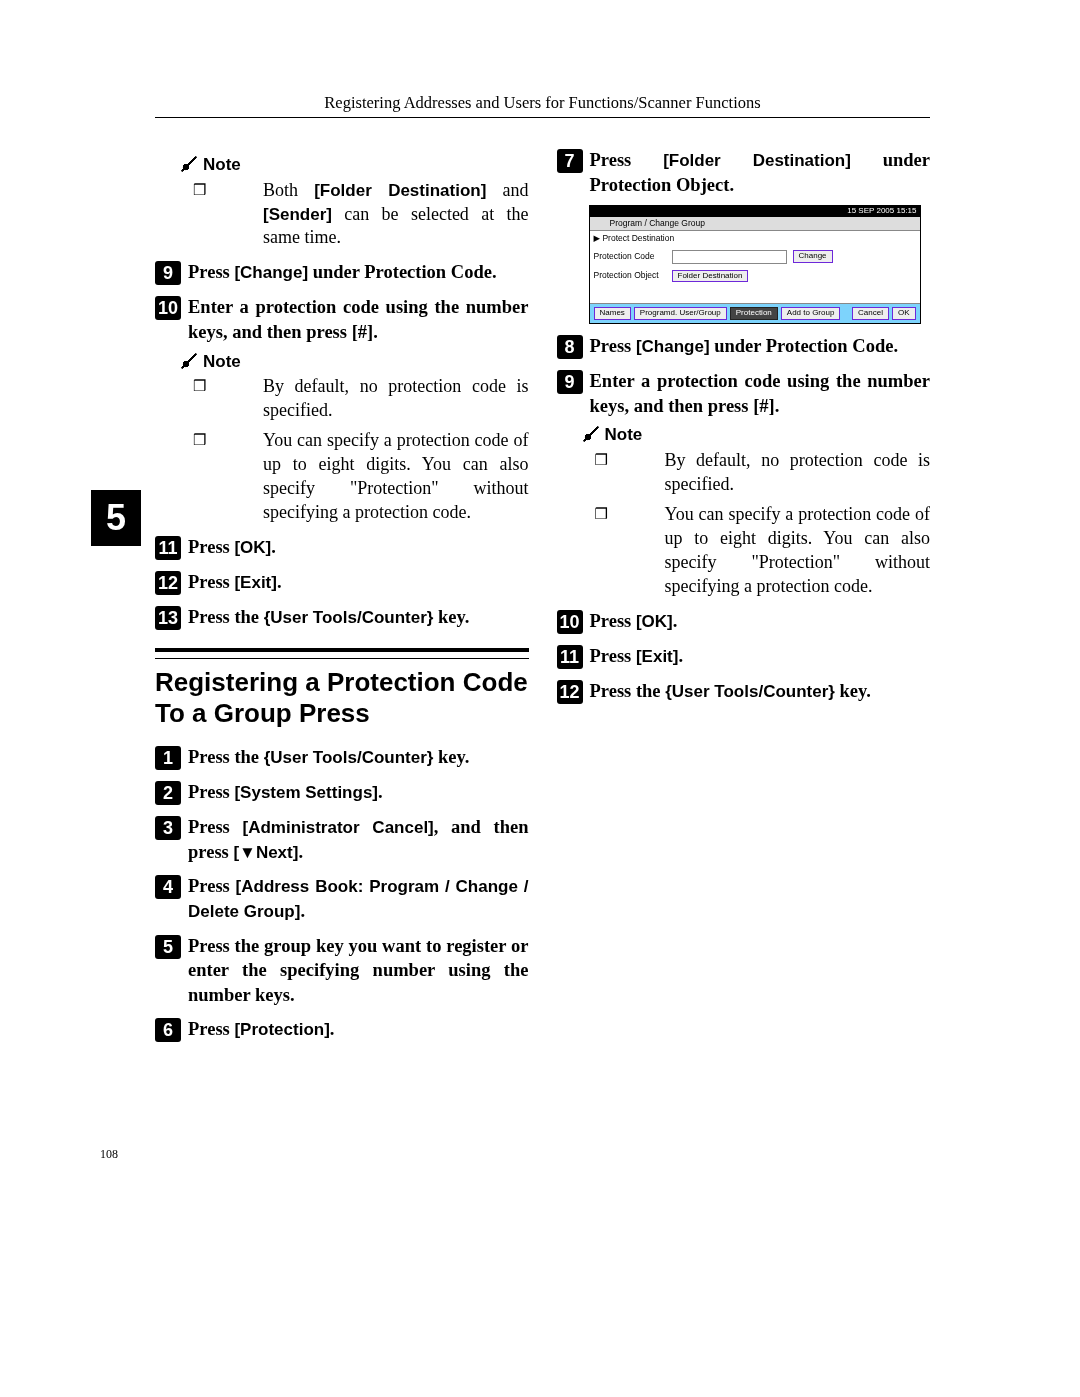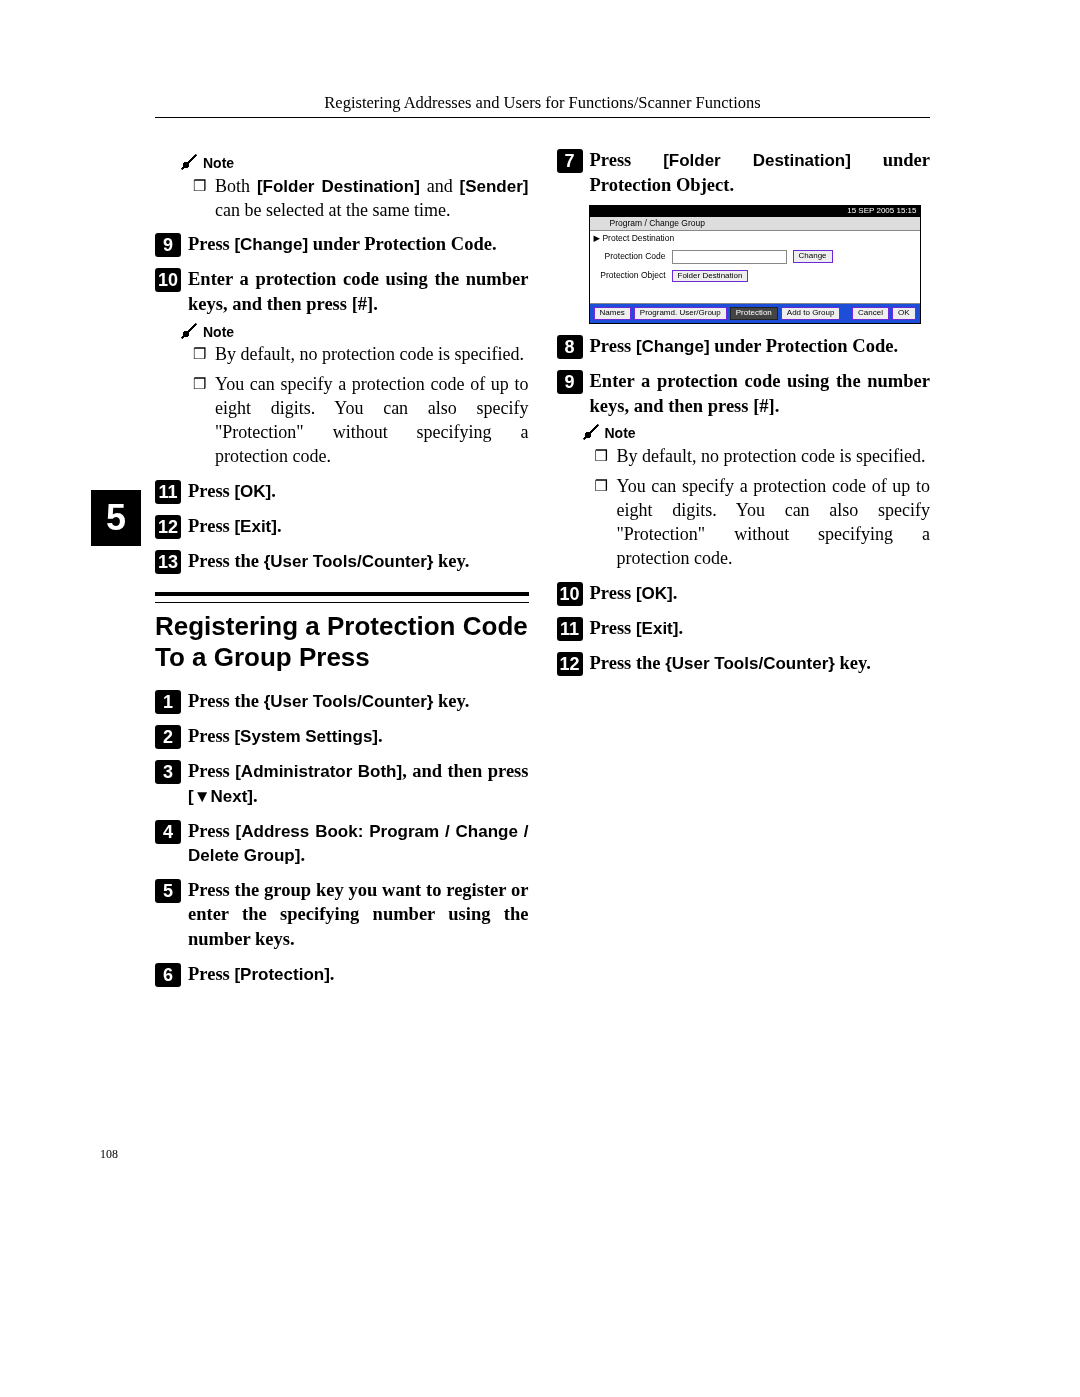--- a/index.html
+++ b/index.html
@@ -47,21 +47,21 @@
     gap: 28px;
   }
   .col {
     flex: 1;
     font-size: 18px;
     line-height: 1.33;
   }
   .note-head {
     font-family: Arial, Helvetica, sans-serif;
     font-weight: bold;
-    font-size: 14px;
+    font-size: 17px;
     margin: 6px 0 2px 26px;
   }
   .note-head::before {
     content: "";
     display: inline-block;
     width: 16px;
     height: 16px;
     margin-right: 6px;
     vertical-align: -2px;
     background:
@@ -72,21 +72,21 @@
   .bullet {
     display: flex;
     margin: 2px 0 6px 38px;
     text-align: justify;
   }
   .bullet .mark {
     flex: 0 0 22px;
     font-size: 15px;
     padding-top: 2px;
   }
-  .bullet .txt { flex: 1; }
+  .bullet .txt { flex: 1; margin-left: 48px; }
   .step {
     display: flex;
     margin: 10px 0 6px 0;
     font-weight: bold;
     text-align: justify;
   }
   .step .num {
     flex: 0 0 26px;
     height: 24px;
     background: #000;
@@ -129,30 +129,30 @@
     color: #000;
     line-height: 1.1;
   }
   .shot .titlebar {
     display:flex; justify-content: flex-end;
     background:#000; color:#fff; padding:1px 3px; font-size:8px;text-align:right;
   }
   .shot .body { background:#fff; padding:0; }
   .shot .cap { background:#ddd; padding:2px 20px; border-bottom:1px solid #888;}
   .shot .row { display:flex; align-items:center; padding:3px 4px; gap:6px;}
-  .shot .lbl { width:72px;text-align:right; }
+  .shot .lbl { width:72px; }
   .shot .inputbox {
     border:1px solid #888; height:12px; width:110px; background:#fff;
     display:flex; align-items:center; justify-content:flex-end; padding-right:3px;
   }
   .shot .btn {
     border:1px solid #6d28d9; background:#eee; padding:1px 5px; font-size:8px;
   }
   .shot .btn.dark { background:#444; color:#fff; border-color:#222;}
-  .shot .tabs { display:flex; gap:3px; background:#1d4ed8; padding:3px 4px; align-items:center; border-top:1px solid #888;}
+  .shot .tabs { display:flex; gap:3px; background:#7dd3fc; padding:3px 4px; align-items:center; border-top:1px solid #888;}
   .shot .tabs .sp { flex:1; }
 </style>
 </head>
 <body>
 
 <div class="page">
 
   <div class="header-line">Registering Addresses and Users for Functions/Scanner Functions</div>
   <hr class="header-rule">
 
@@ -210,21 +210,21 @@
       <div class="step">
         <span class="num">1</span>
         <span class="txt"><span>Press the </span><span class="kcap">{User Tools/Counter}</span><span> key.</span></span>
       </div>
       <div class="step">
         <span class="num">2</span>
         <span class="txt"><span>Press </span><span class="ui">[System Settings]</span><span>.</span></span>
       </div>
       <div class="step">
         <span class="num">3</span>
-        <span class="txt"><span>Press </span><span class="ui">[Administrator Both]</span><span>, and then press </span><span class="ui">[▼Next]</span><span>.</span></span>
+        <span class="txt"><span>Press </span><span class="ui">[Administrator Cancel]</span><span>, and then press </span><span class="ui">[▼Next]</span><span>.</span></span>
       </div>
       <div class="step">
         <span class="num">4</span>
         <span class="txt"><span>Press </span><span class="ui">[Address Book: Program / Change / Delete Group]</span><span>.</span></span>
       </div>
       <div class="step">
         <span class="num">5</span>
         <span class="txt">Press the group key you want to register or enter the specifying number using the number keys.</span>
       </div>
       <div class="step">

